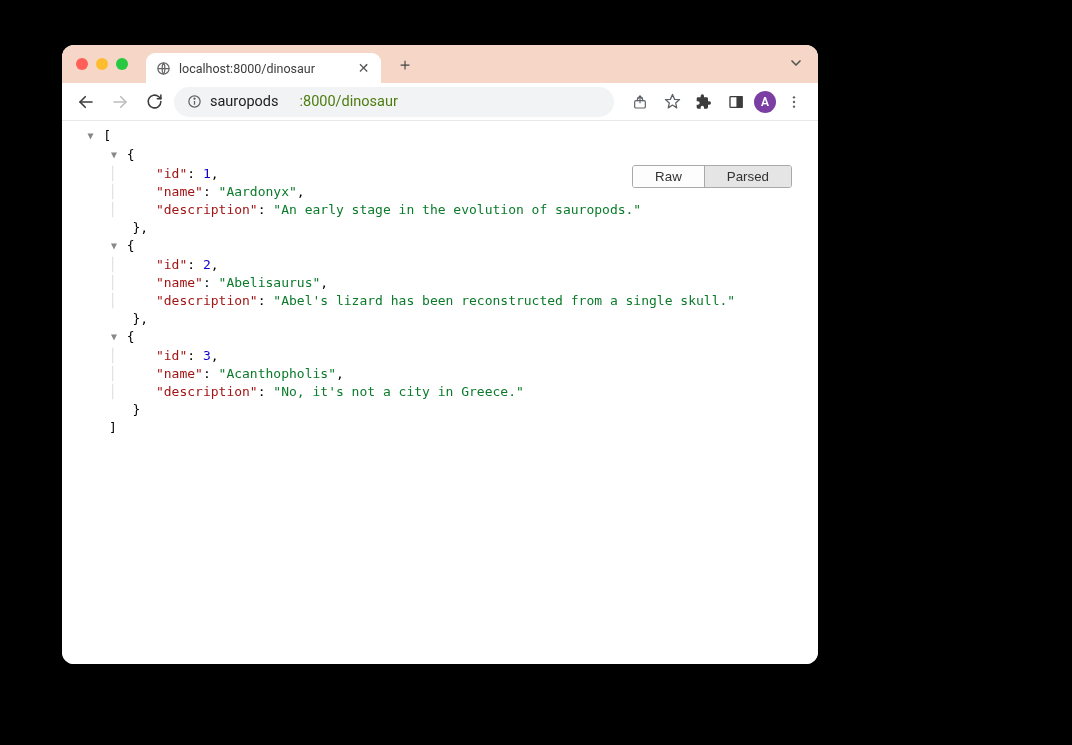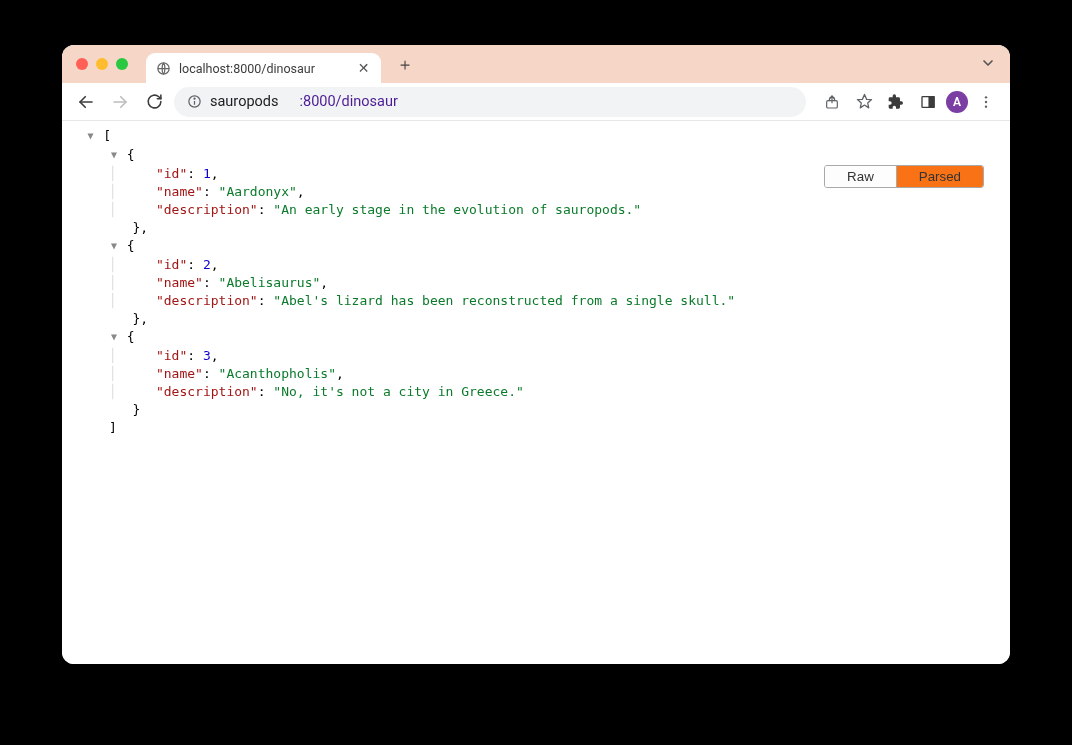--- a/index.html
+++ b/index.html
@@ -6,21 +6,21 @@
   html, body {
     margin: 0; padding: 0;
     width: 1072px; height: 745px;
     background: #000;
     font-family: -apple-system, BlinkMacSystemFont, "Segoe UI", Roboto, sans-serif;
     overflow: hidden;
   }
   .window {
     position: absolute;
     left: 62px; top: 45px;
-    width: 948px; height: 619px;
+    width: 756px; height: 619px;
     background: #fff;
     border-radius: 12px;
     box-shadow: 0 10px 40px rgba(0,0,0,0.5);
     overflow: hidden;
     display: flex;
     flex-direction: column;
   }
   
   .tab-strip {
     height: 38px;
@@ -62,41 +62,41 @@
     padding: 0 10px;
     gap:6px;
   }
   .tbtn { width:28px;height:28px;display:flex;align-items:center;justify-content:center;color:#555;border-radius:50%;cursor:pointer;}
   .tbtn.disabled { color:#bbb; cursor:default;}
   .omnibox {
     flex:1; height:30px; background:#f1f3f4; border-radius:15px;
     display:flex; align-items:center; padding:0 12px; gap:8px; font-size:14.5px; color:#202124;
   }
   .omnibox .info { width:16px;height:16px;display:flex;align-items:center;justify-content:center;color:#5f6368;}
-  .omnibox .dim { color:#4c1d95;padding-left:21px; }
+  .omnibox .dim { color:#4d7c0f;padding-left:21px; }
   .tright { display:flex; align-items:center; gap:4px; margin-left:6px;}
   .avatar { width:22px;height:22px;border-radius:50%;background:#7b3fa4;color:#fff;display:flex;align-items:center;justify-content:center;font-size:12px;font-weight:600;}
   
   .content {
     flex:1; position:relative; background:#fff; overflow:auto;
     font-family: Menlo, Consolas, monospace;
     font-size: 13px;
     line-height: 18px;
     color:#000;
   }
   .viewer-toggle {
     position:absolute; right:26px; top:8px;
     display:flex; border:1px solid #a9a9a9; border-radius:3px; overflow:hidden;
     font-family:-apple-system,BlinkMacSystemFont,sans-serif; font-size:12px;margin-top:36px;
   }
   .viewer-toggle button {
     border:none; padding:3px 22px; background:#fdfdfd; cursor:pointer; color:#333;
   }
   .viewer-toggle button + button { border-left:1px solid #a9a9a9; }
-  .viewer-toggle button.active { background:#f97316; }
+  .viewer-toggle button.active { background:#e5e5e5; }
   .json {
     padding: 6px 0 20px 0;
   }
   .line { position:relative; white-space:pre; }
   .tri { color:#888; display:inline-block; width:10px; text-align:center; font-size:10px; transform:translateY(-1px); cursor:pointer;}
   .vline { color:#ddd; }
   .c-key   { color:#a31515; }
   .c-num   { color:#1000cc; }
   .c-str   { color:#0b7b2b; }
   .c-punct { color:#000; }

